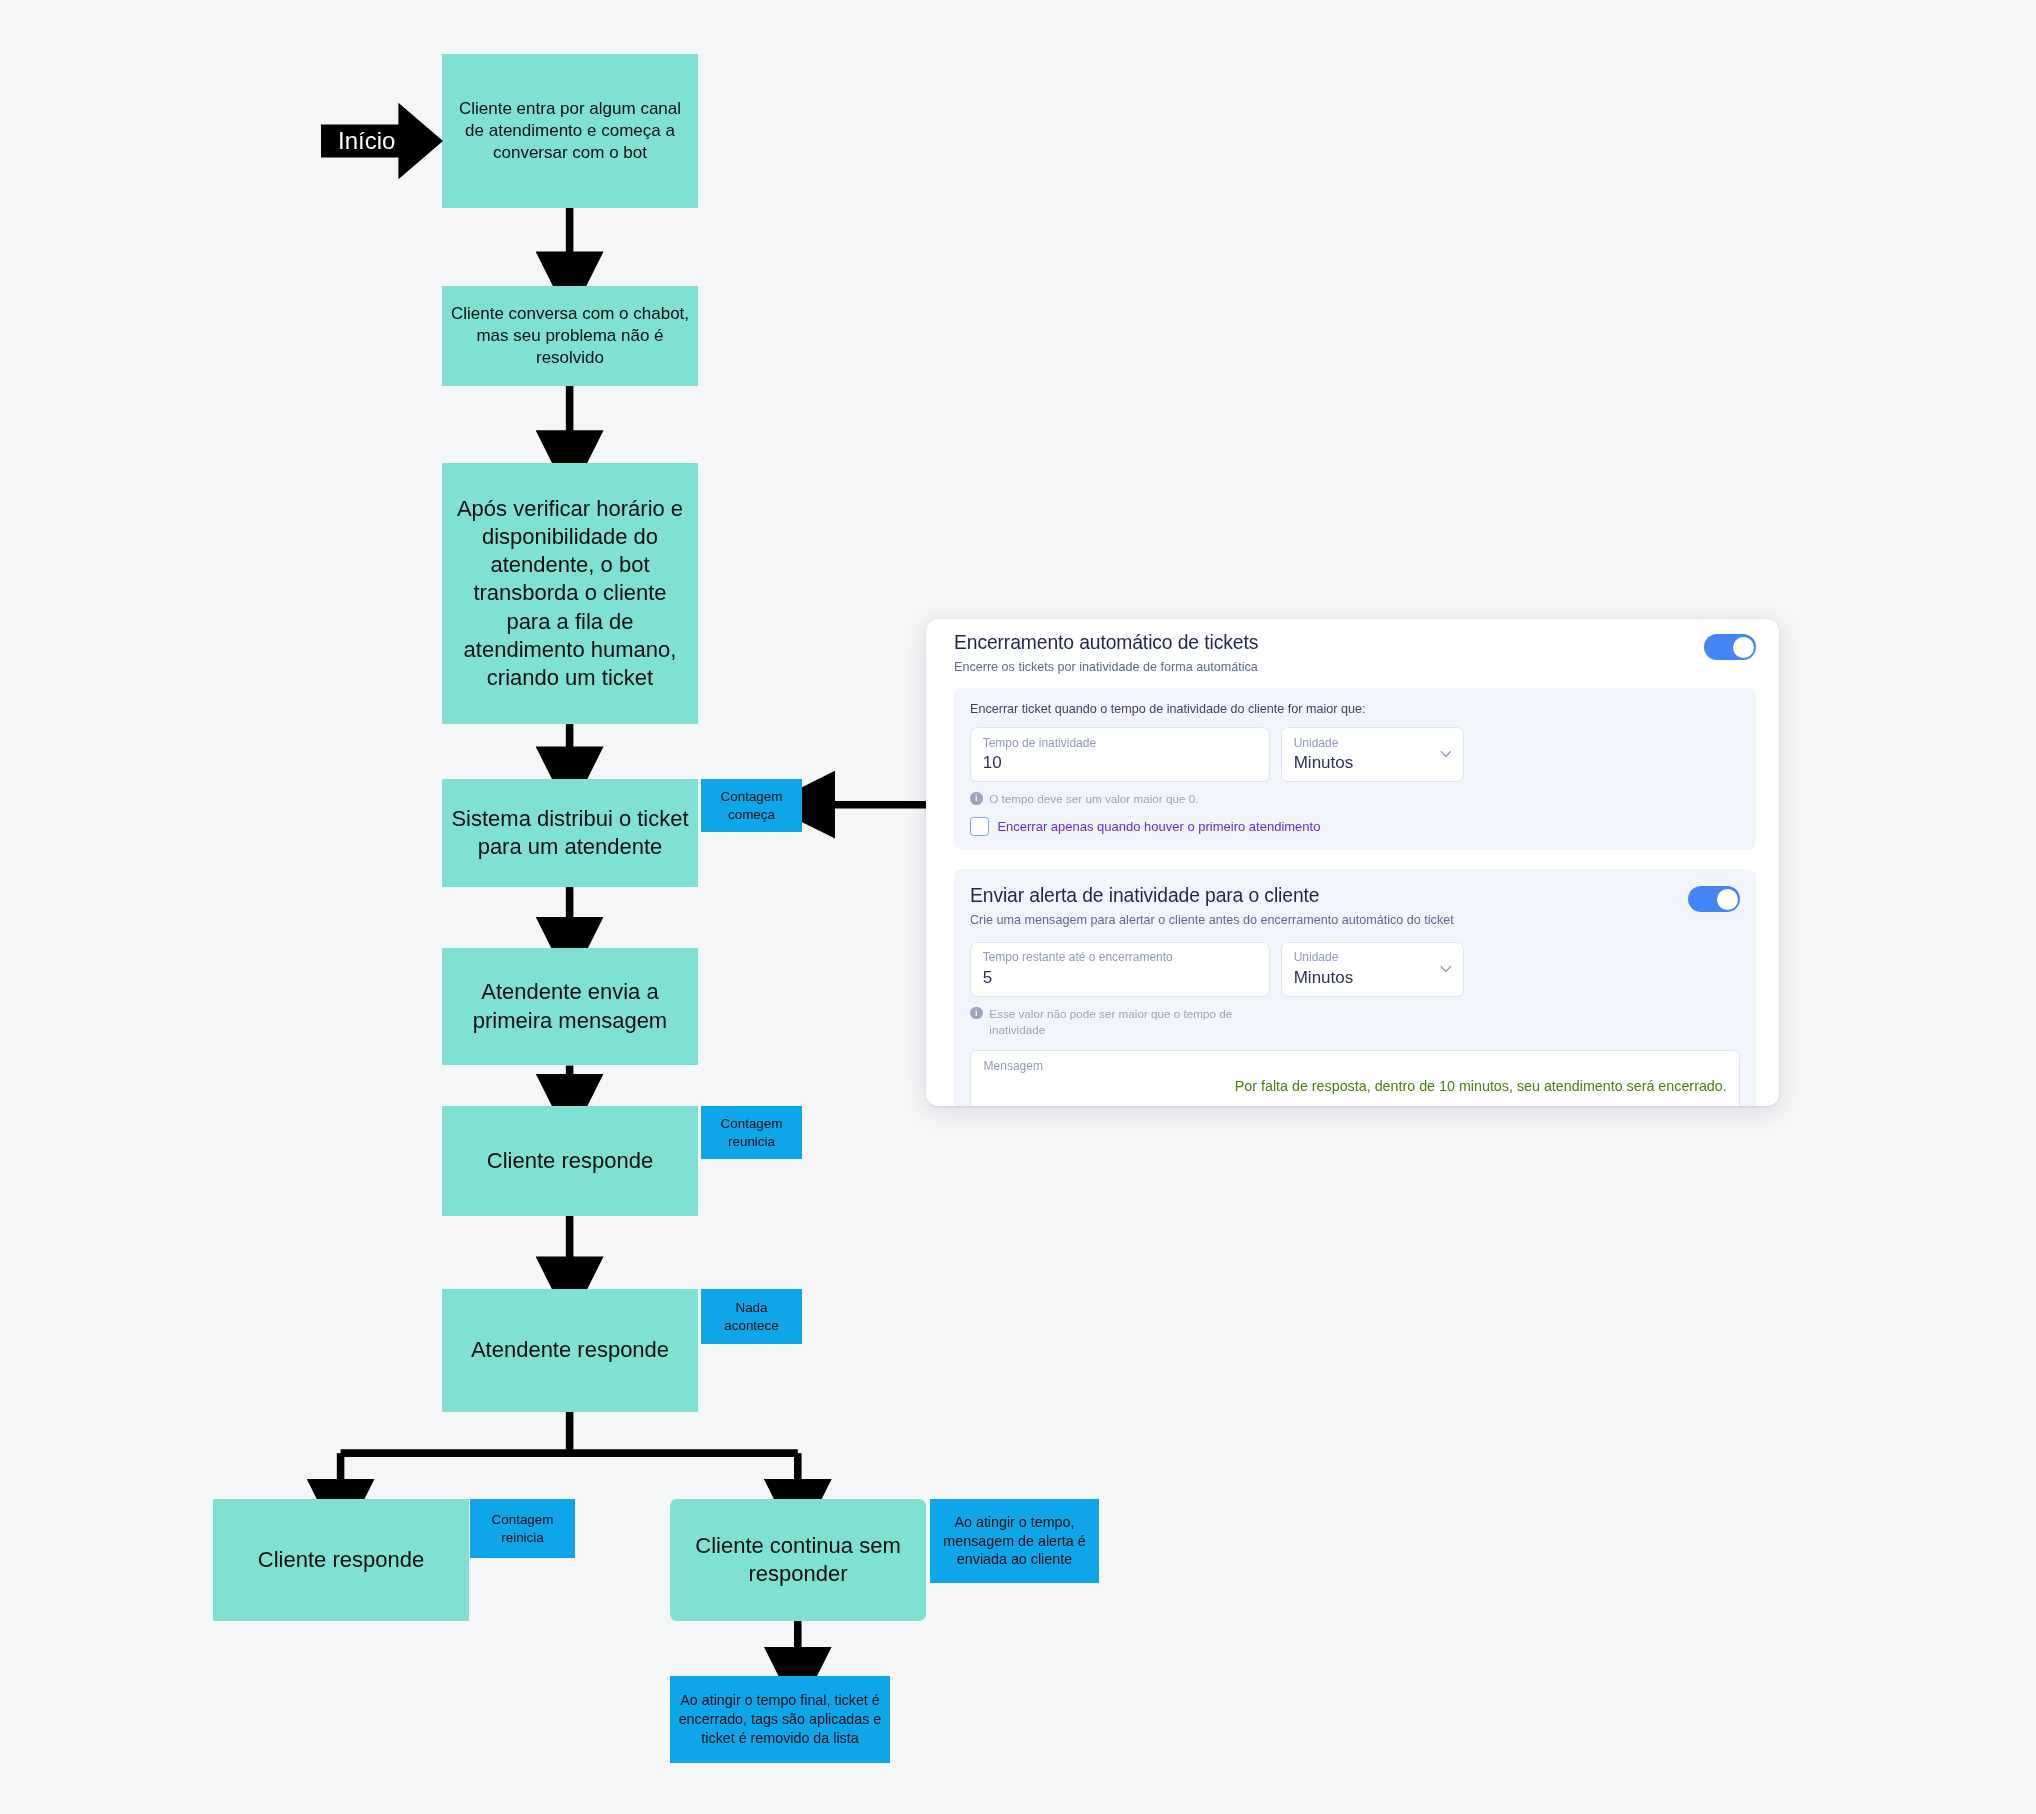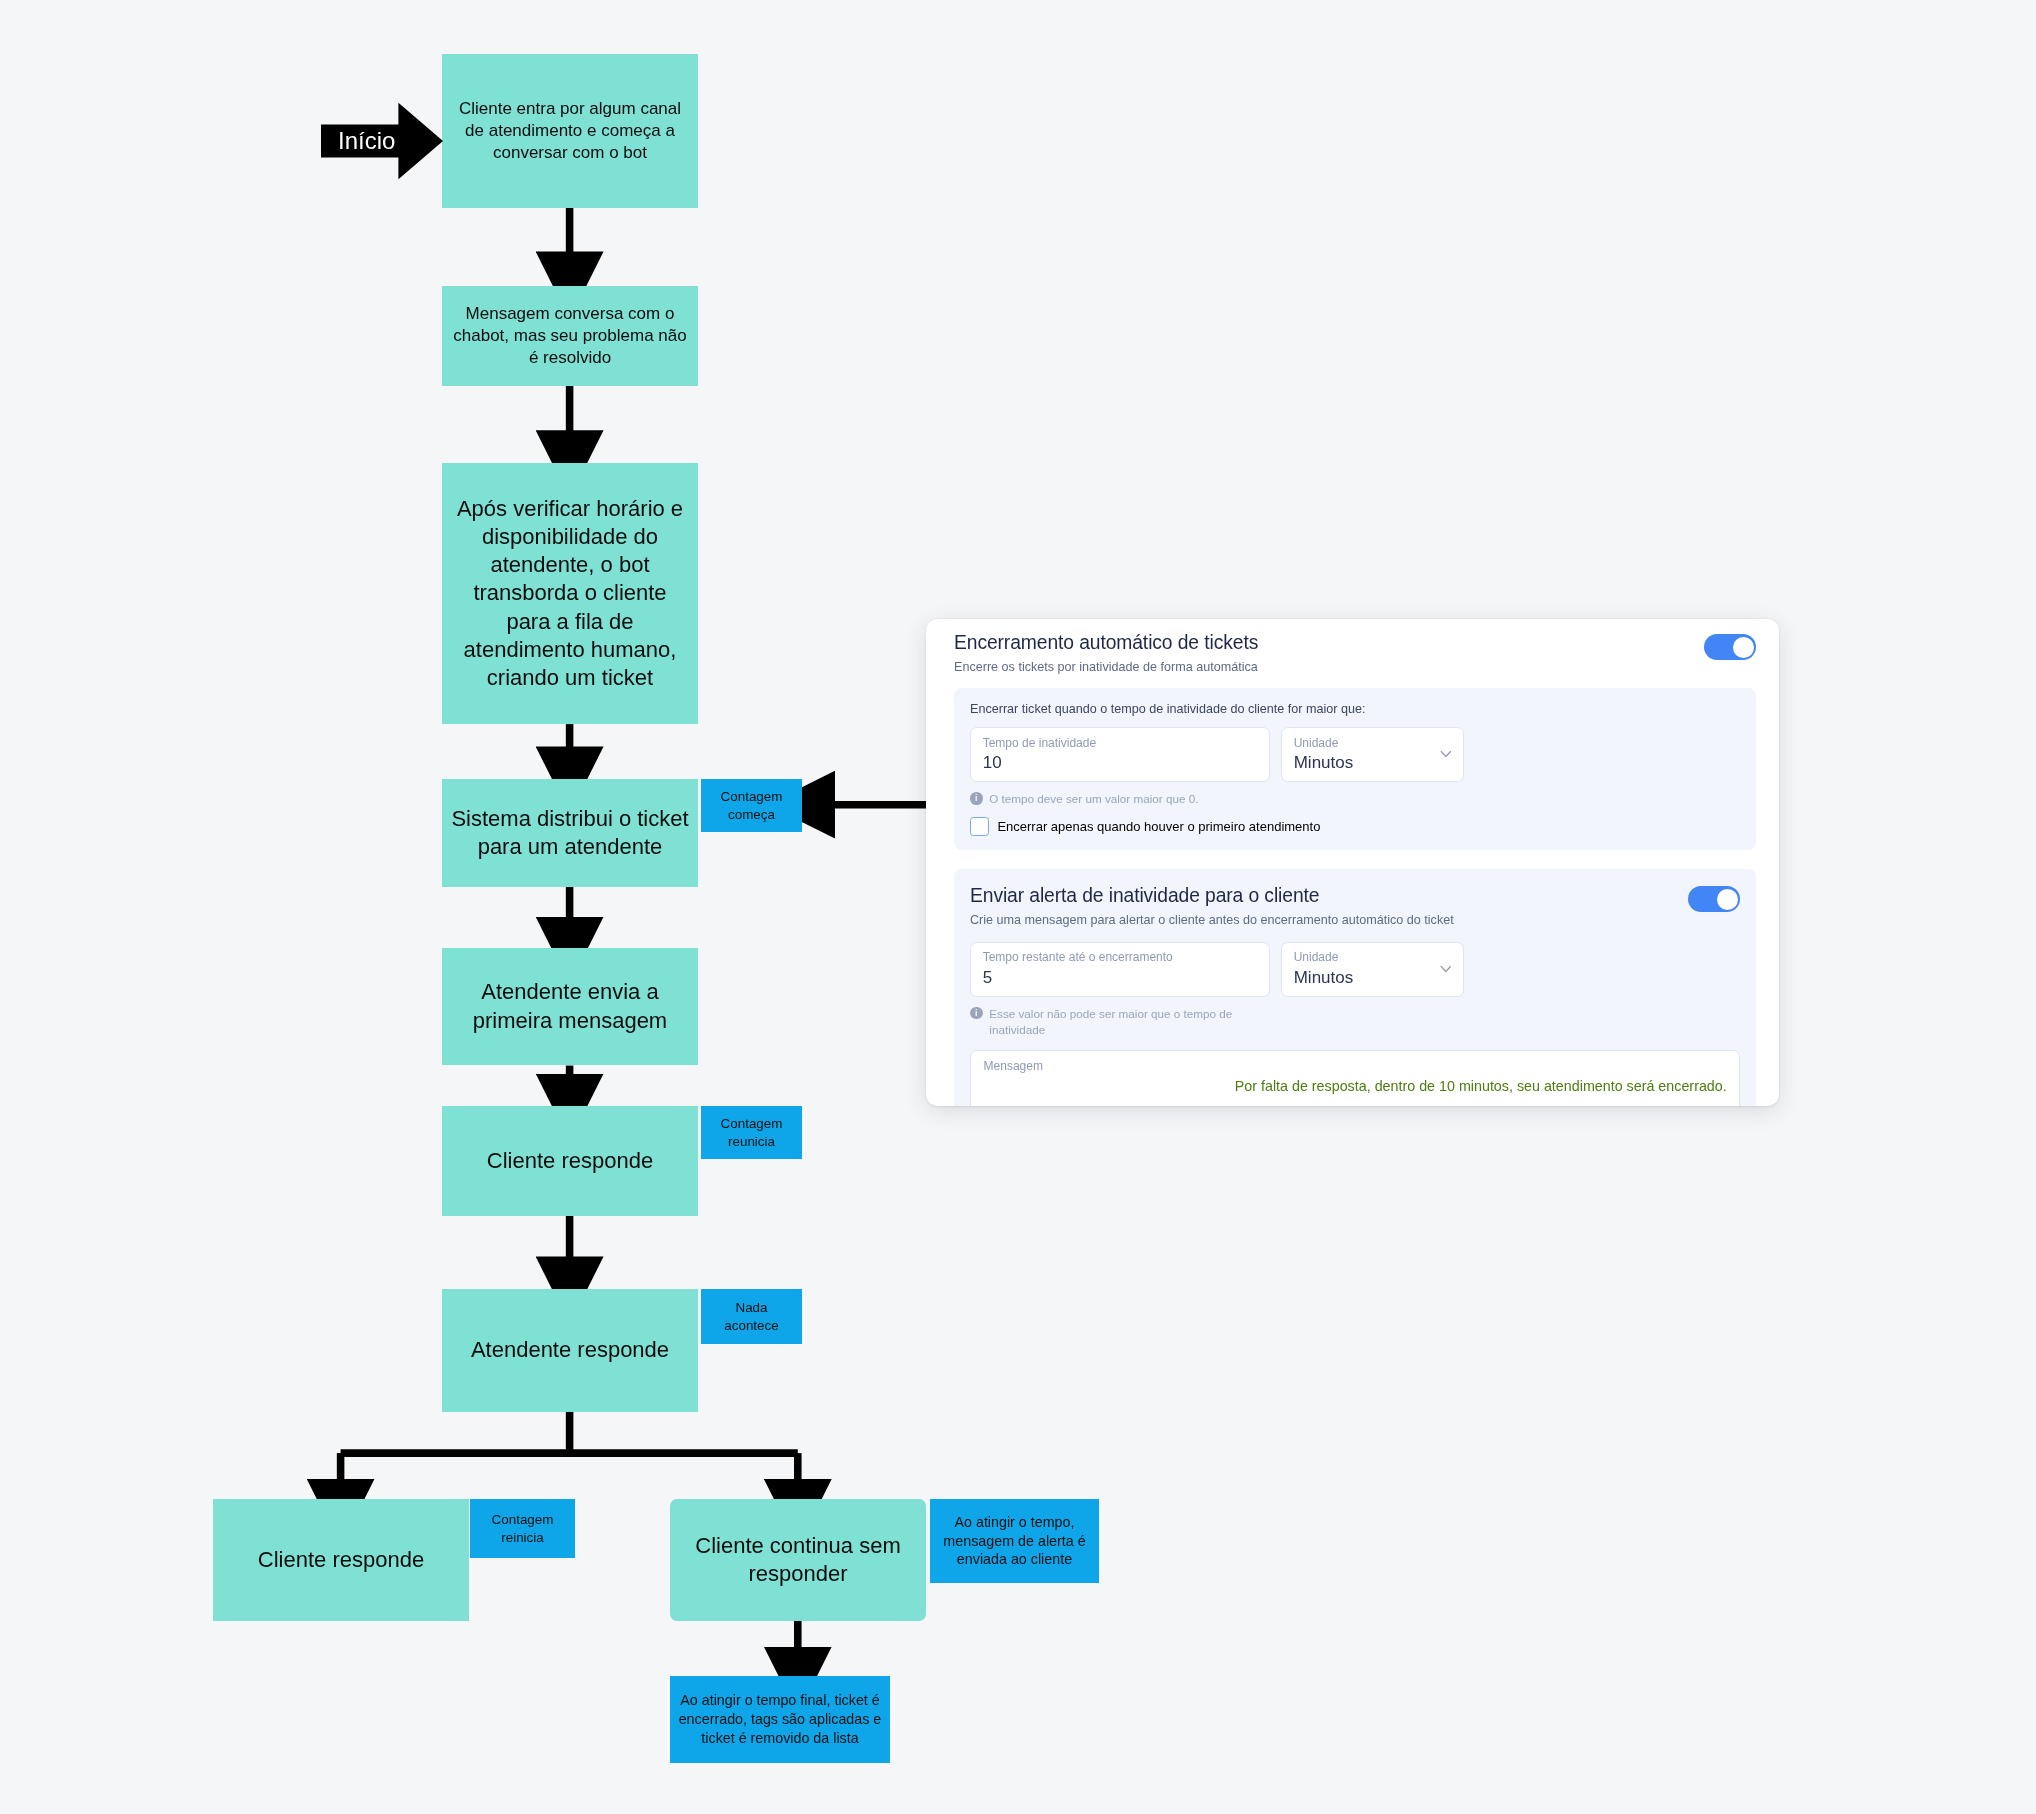--- a/index.html
+++ b/index.html
@@ -210,21 +210,21 @@
   .checkbox {
     width: 17px;
     height: 17px;
     border: 1.3px solid #7aa7f0;
     border-radius: 3.4px;
     background: #fff;
     flex: 0 0 auto;
     cursor: pointer;
   }
   .checklabel {
-    color: #000000;
+    color: #6d28d9;
     font-size: 13px;
     font-family: "Liberation Sans", sans-serif;
   }
   .msgbox {
     margin-top: 12.6px;
     background: #ffffff;
     border: 0.8px solid #dfe5f0;
     border-radius: 6.7px;
     height: 82px;
     padding: 8.4px 12.6px;
@@ -287,21 +287,21 @@
       <path d="M0,28 L92,28 L92,2 L145,47.5 L92,93 L92,67 L0,67 Z" fill="#000000"></path>
     </svg>
     <span class="lbl">Início</span>
   </div>
 
   <div class="node" style="left:442px; top:54px; width:256px; height:154px; font-size:17px;">
     <span>Cliente entra por algum canal de atendimento e começa a conversar com o bot</span>
   </div>
 
   <div class="node" style="left:442px; top:286px; width:256px; height:100px; font-size:17px;">
-    <span>Mensagem conversa com o chabot, mas seu problema não é resolvido</span>
+    <span>Cliente conversa com o chabot, mas seu problema não é resolvido</span>
   </div>
 
   <div class="node" style="left:442px; top:779px; width:256px; height:108px; font-size:22px;">
     <span>Sistema distribui o ticket para um atendente</span>
   </div>
 
   <div class="node" style="left:442px; top:463px; width:256px; height:261px; font-size:22px;">
     <span>Após verificar horário e disponibilidade do atendente, o bot transborda o cliente para a fila de atendimento humano, criando um ticket</span>
   </div>
 

